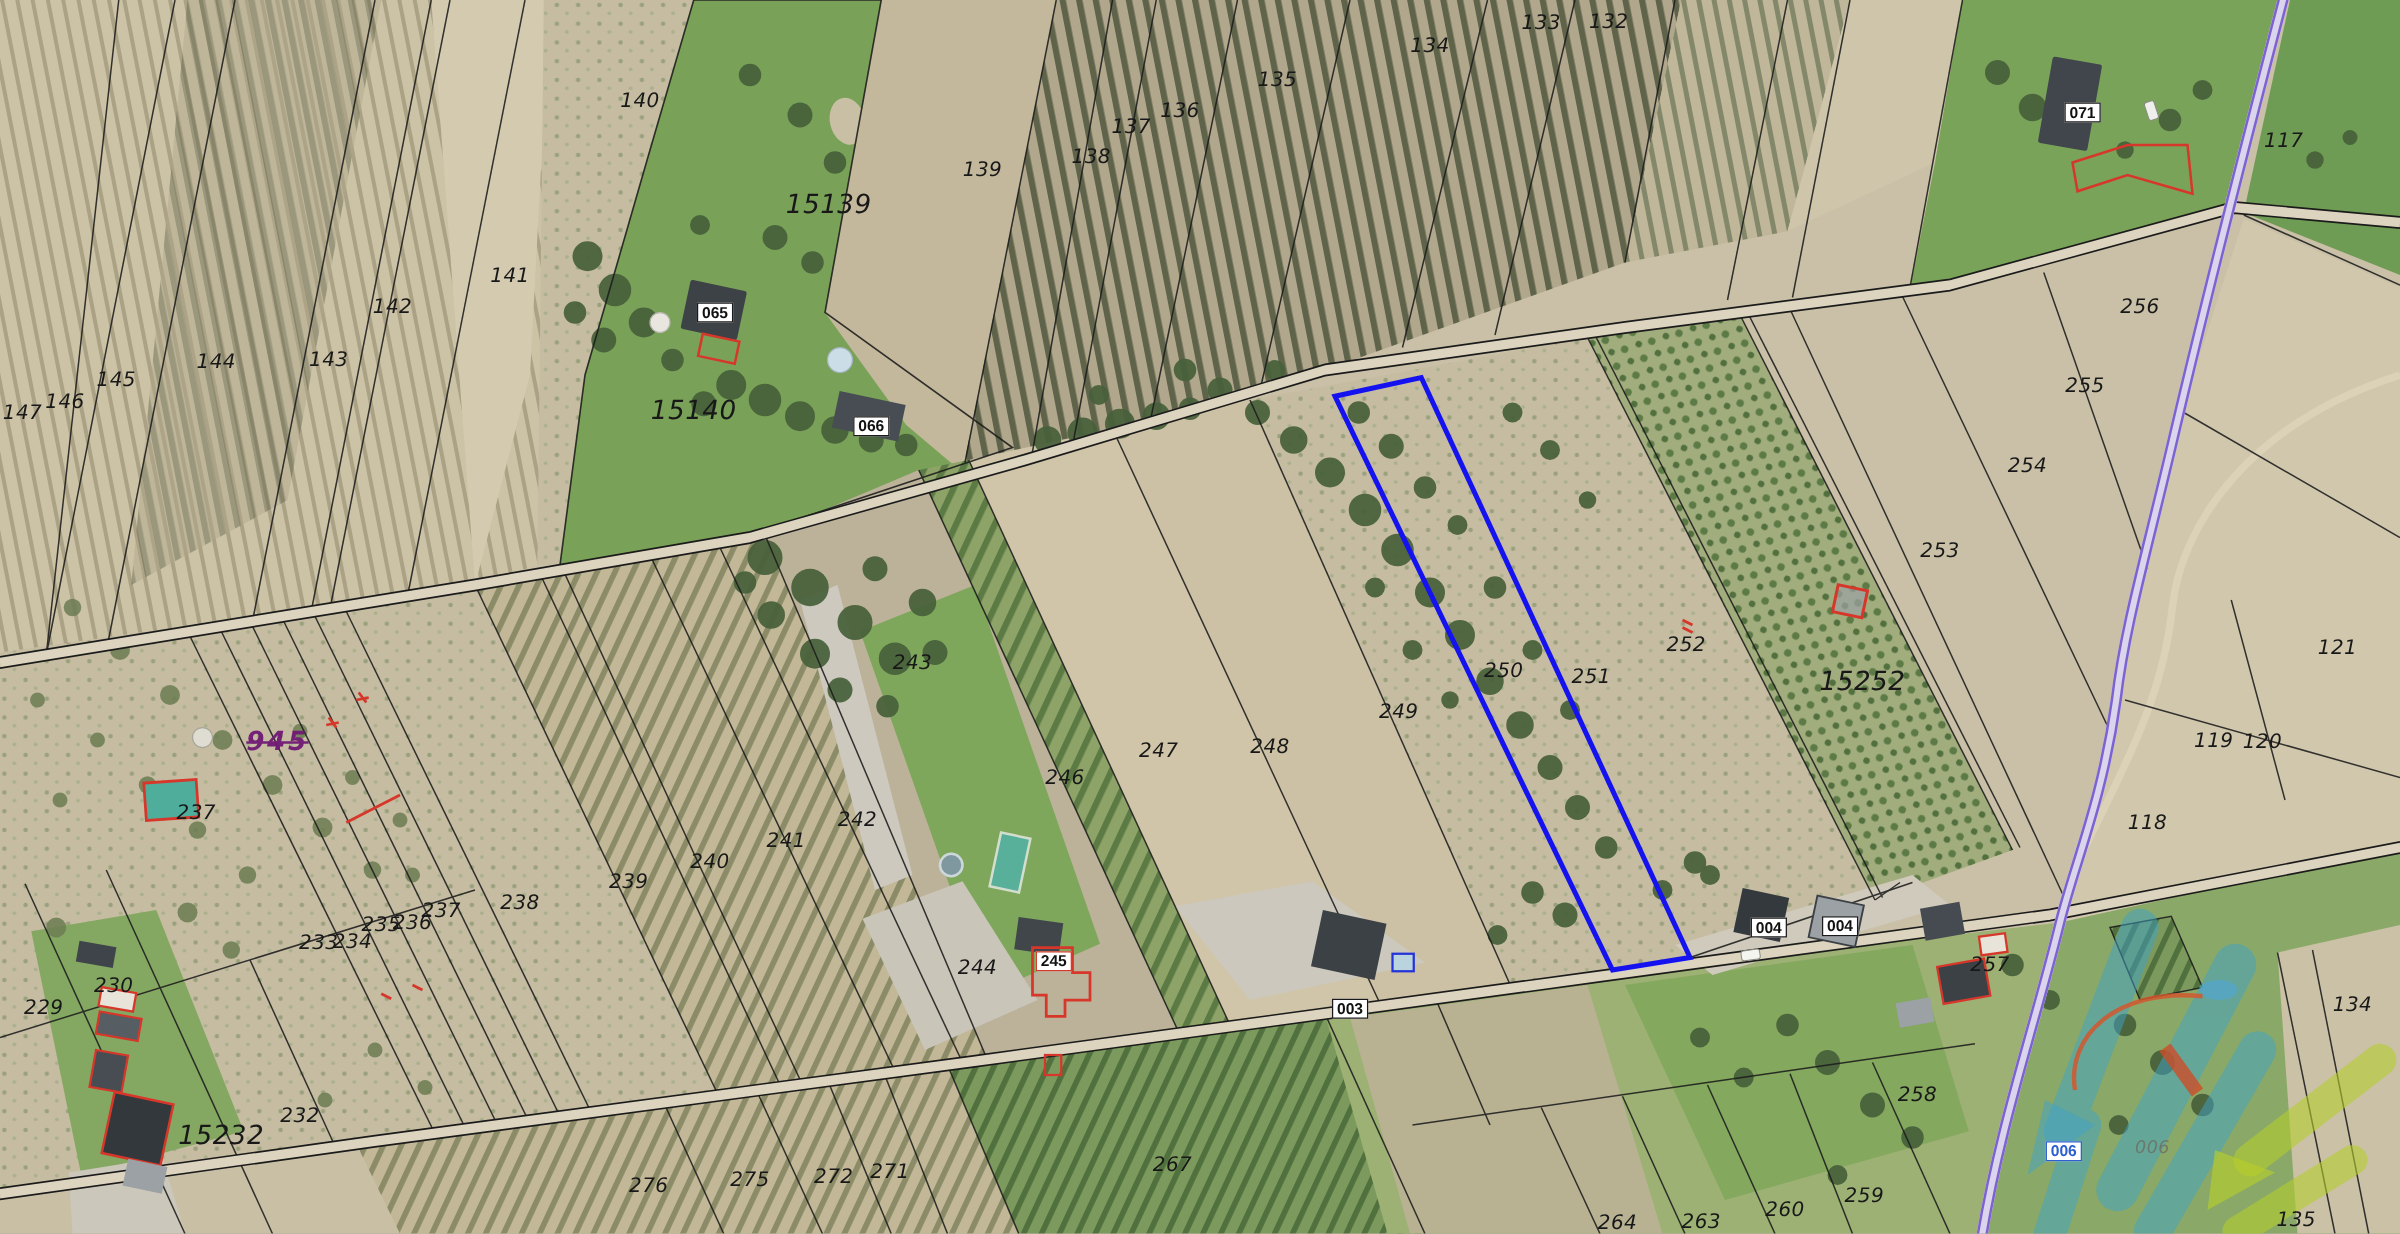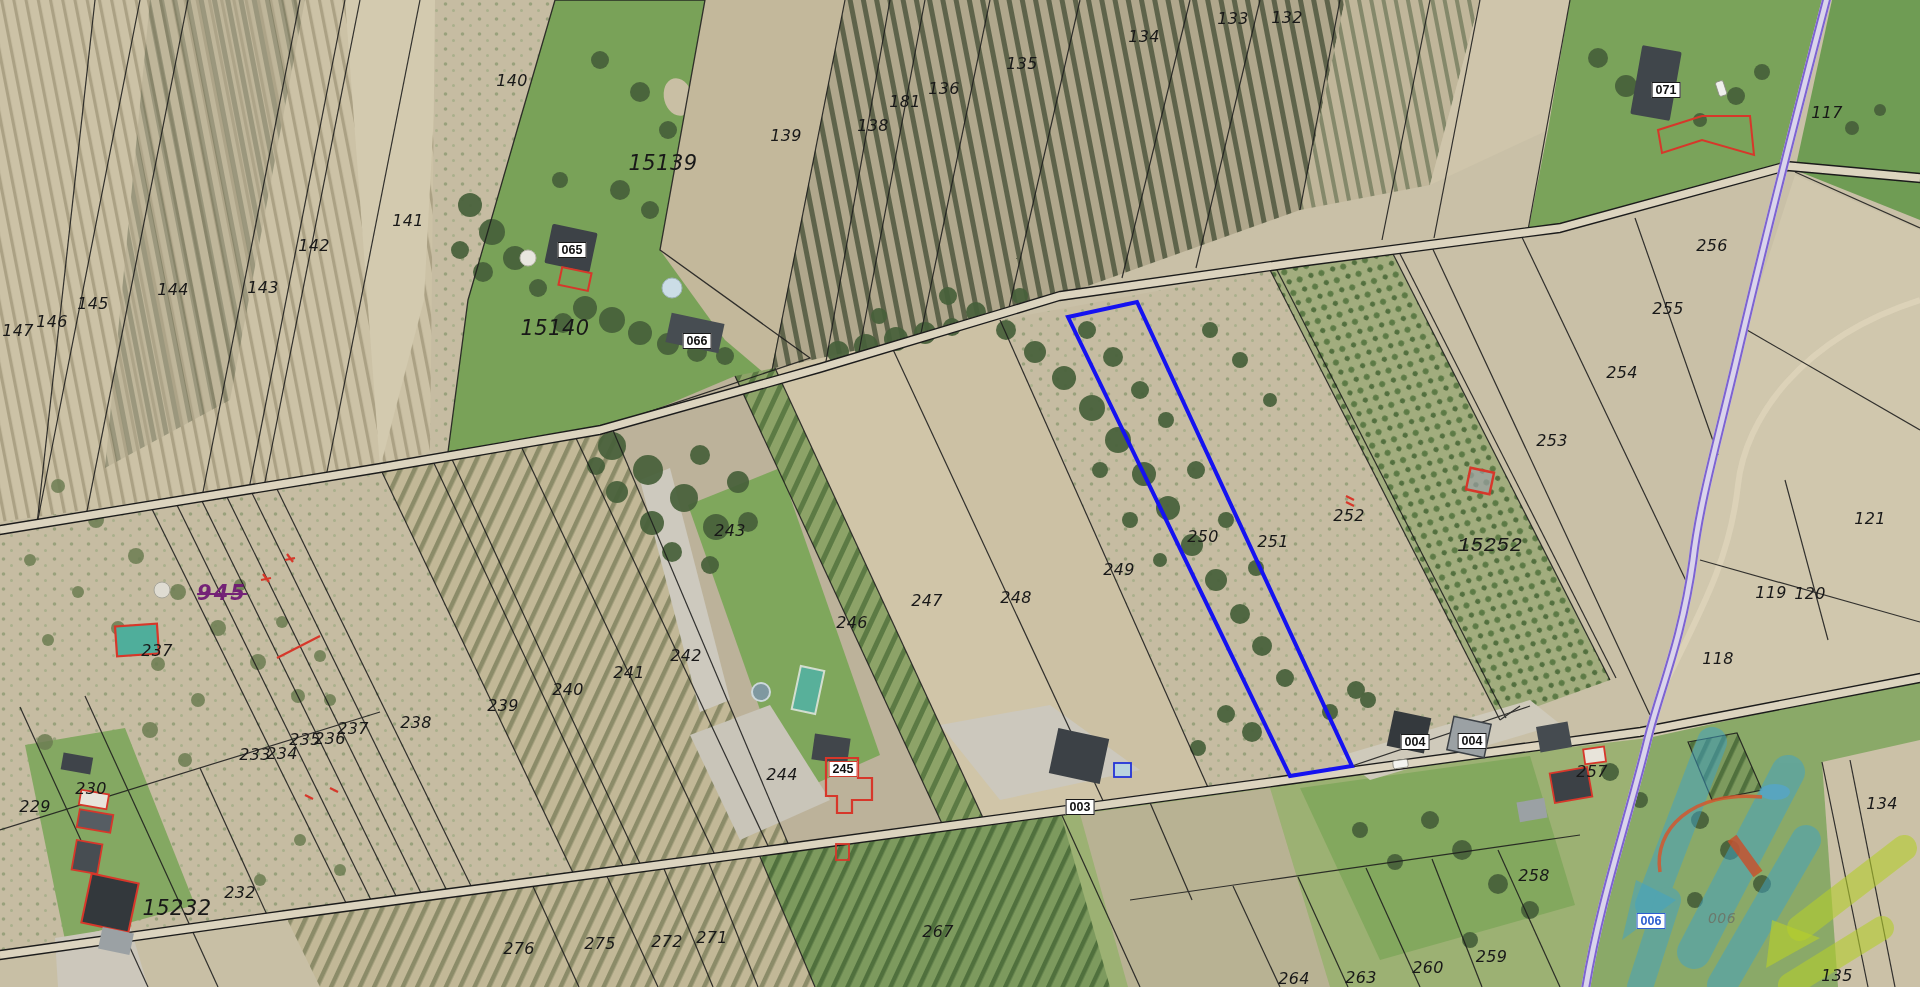--- a/index.html
+++ b/index.html
@@ -412,21 +412,21 @@
       <div class="lbl " style="left: 314px; top: 245px;">142</div>
       <div class="lbl " style="left: 263px; top: 287px;">143</div>
       <div class="lbl " style="left: 173px; top: 289px;">144</div>
       <div class="lbl " style="left: 93px; top: 303px;">145</div>
       <div class="lbl " style="left: 52px; top: 321px;">146</div>
       <div class="lbl " style="left: 18px; top: 330px;">147</div>
       <div class="lbl  big" style="left: 663px; top: 163px;">15139</div>
       <div class="lbl  big" style="left: 555px; top: 328px;">15140</div>
       <div class="lbl " style="left: 786px; top: 135px;">139</div>
       <div class="lbl " style="left: 873px; top: 125px;">138</div>
-      <div class="lbl " style="left: 905px; top: 101px;">181</div>
+      <div class="lbl " style="left: 905px; top: 101px;">137</div>
       <div class="lbl " style="left: 944px; top: 88px;">136</div>
       <div class="lbl " style="left: 1022px; top: 63px;">135</div>
       <div class="lbl " style="left: 1144px; top: 36px;">134</div>
       <div class="lbl " style="left: 1233px; top: 18px;">133</div>
       <div class="lbl " style="left: 1287px; top: 17px;">132</div>
       <div class="lbl " style="left: 1827px; top: 112px;">117</div>
       <div class="lbl " style="left: 1712px; top: 245px;">256</div>
       <div class="lbl " style="left: 1668px; top: 308px;">255</div>
       <div class="lbl " style="left: 1622px; top: 372px;">254</div>
       <div class="lbl " style="left: 1552px; top: 440px;">253</div>
@@ -441,21 +441,21 @@
       <div class="lbl " style="left: 629px; top: 672px;">241</div>
       <div class="lbl " style="left: 686px; top: 655px;">242</div>
       <div class="lbl " style="left: 782px; top: 774px;">244</div>
       <div class="lbl " style="left: 852px; top: 622px;">246</div>
       <div class="lbl " style="left: 927px; top: 600px;">247</div>
       <div class="lbl " style="left: 1016px; top: 597px;">248</div>
       <div class="lbl " style="left: 1119px; top: 569px;">249</div>
       <div class="lbl " style="left: 1203px; top: 536px;">250</div>
       <div class="lbl " style="left: 1273px; top: 541px;">251</div>
       <div class="lbl " style="left: 1349px; top: 515px;">252</div>
-      <div class="lbl  big" style="left: 1490px; top: 545px; font-family: Liberation Mono, monospace;">15252</div>
+      <div class="lbl  big" style="left: 1490px; top: 545px;">15252</div>
       <div class="lbl " style="left: 157px; top: 650px;">237</div>
       <div class="lbl " style="left: 255px; top: 754px;">233</div>
       <div class="lbl " style="left: 282px; top: 753px;">234</div>
       <div class="lbl " style="left: 305px; top: 739px;">235</div>
       <div class="lbl " style="left: 330px; top: 738px;">236</div>
       <div class="lbl " style="left: 353px; top: 728px;">237</div>
       <div class="lbl " style="left: 35px; top: 806px;">229</div>
       <div class="lbl " style="left: 91px; top: 788px;">230</div>
       <div class="lbl " style="left: 240px; top: 892px;">232</div>
       <div class="lbl  big" style="left: 177px; top: 908px;">15232</div>

